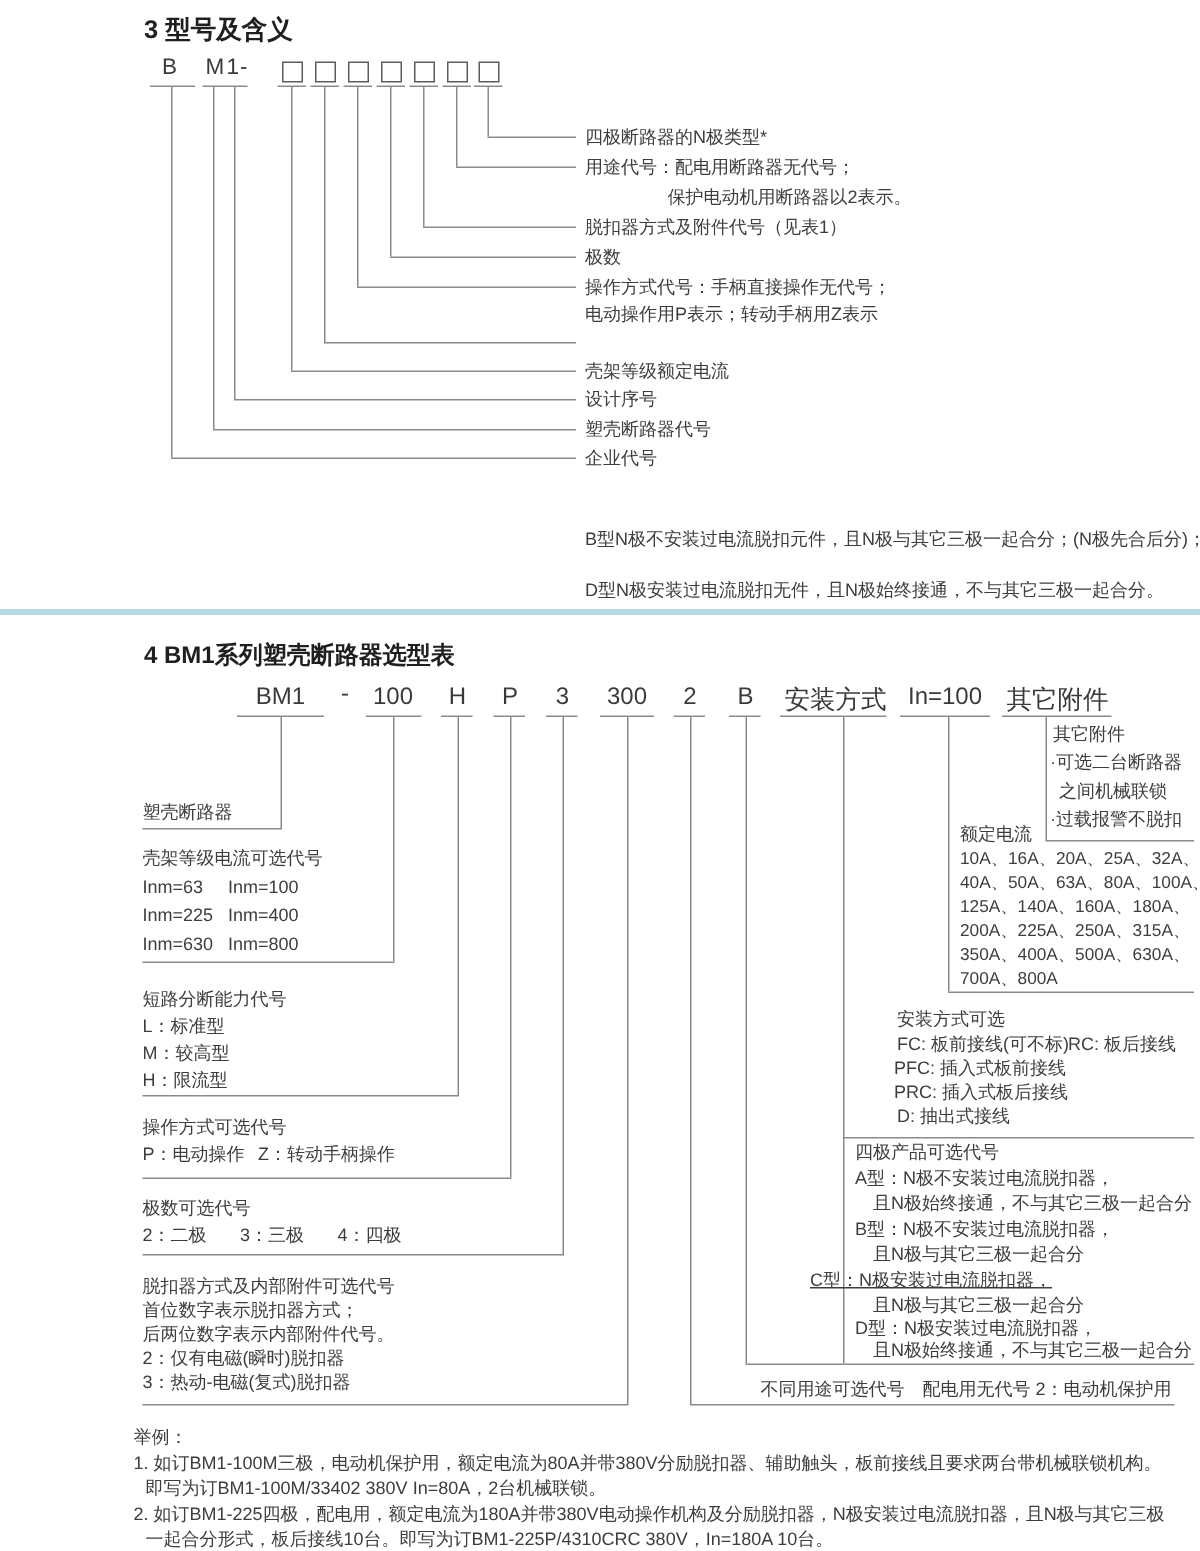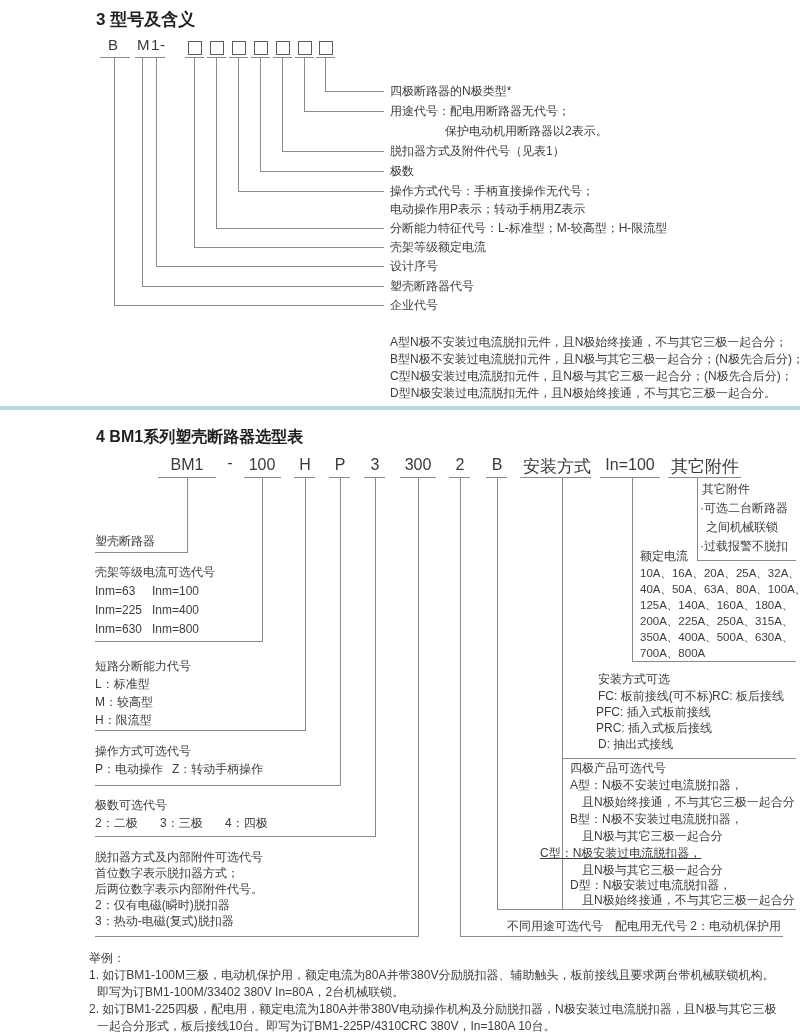--- a/index.html
+++ b/index.html
@@ -70,29 +70,26 @@
   <div class="hl" style="left:142px; top:286px; width:242px;"></div>
   <div class="hl" style="left:114px; top:305px; width:270px;"></div>
 
   <div class="t" style="left:390px; top:84px;">四极断路器的N极类型*</div>
   <div class="t" style="left:390px; top:104px;">用途代号：配电用断路器无代号；</div>
   <div class="t" style="left:445px; top:124px;">保护电动机用断路器以2表示。</div>
   <div class="t" style="left:390px; top:144px;">脱扣器方式及附件代号（见表1）</div>
   <div class="t" style="left:390px; top:164px;">极数</div>
   <div class="t" style="left:390px; top:184px;">操作方式代号：手柄直接操作无代号；</div>
   <div class="t" style="left:390px; top:202px;">电动操作用P表示；转动手柄用Z表示</div>
-  <div class="t" style="left:390px; top:221px;">分断能力特征代号：L-标准型；M-较高型；H-限流型</div>
   <div class="t" style="left:390px; top:240px;">壳架等级额定电流</div>
   <div class="t" style="left:390px; top:259px;">设计序号</div>
   <div class="t" style="left:390px; top:279px;">塑壳断路器代号</div>
   <div class="t" style="left:390px; top:298px;">企业代号</div>
 
-  <div class="t" style="left:390px; top:335px;">A型N极不安装过电流脱扣元件，且N极始终接通，不与其它三极一起合分；</div>
   <div class="t" style="left:390px; top:352px;">B型N极不安装过电流脱扣元件，且N极与其它三极一起合分；(N极先合后分)；</div>
-  <div class="t" style="left:390px; top:369px;">C型N极安装过电流脱扣元件，且N极与其它三极一起合分；(N极先合后分)；</div>
   <div class="t" style="left:390px; top:386px;">D型N极安装过电流脱扣无件，且N极始终接通，不与其它三极一起合分。</div>
 
   <div class="divider" style="top:406px;"></div>
 
   <div class="h1" style="left:96px; top:427px; font-size:16px;">4 BM1系列塑壳断路器选型表</div>
 
   <div class="mp" style="left:187px; top:456px;">BM1</div>
   <div class="mp" style="left:230px; top:454px;">-</div>
   <div class="mp" style="left:262px; top:456px;">100</div>
   <div class="mp" style="left:305px; top:456px;">H</div>

